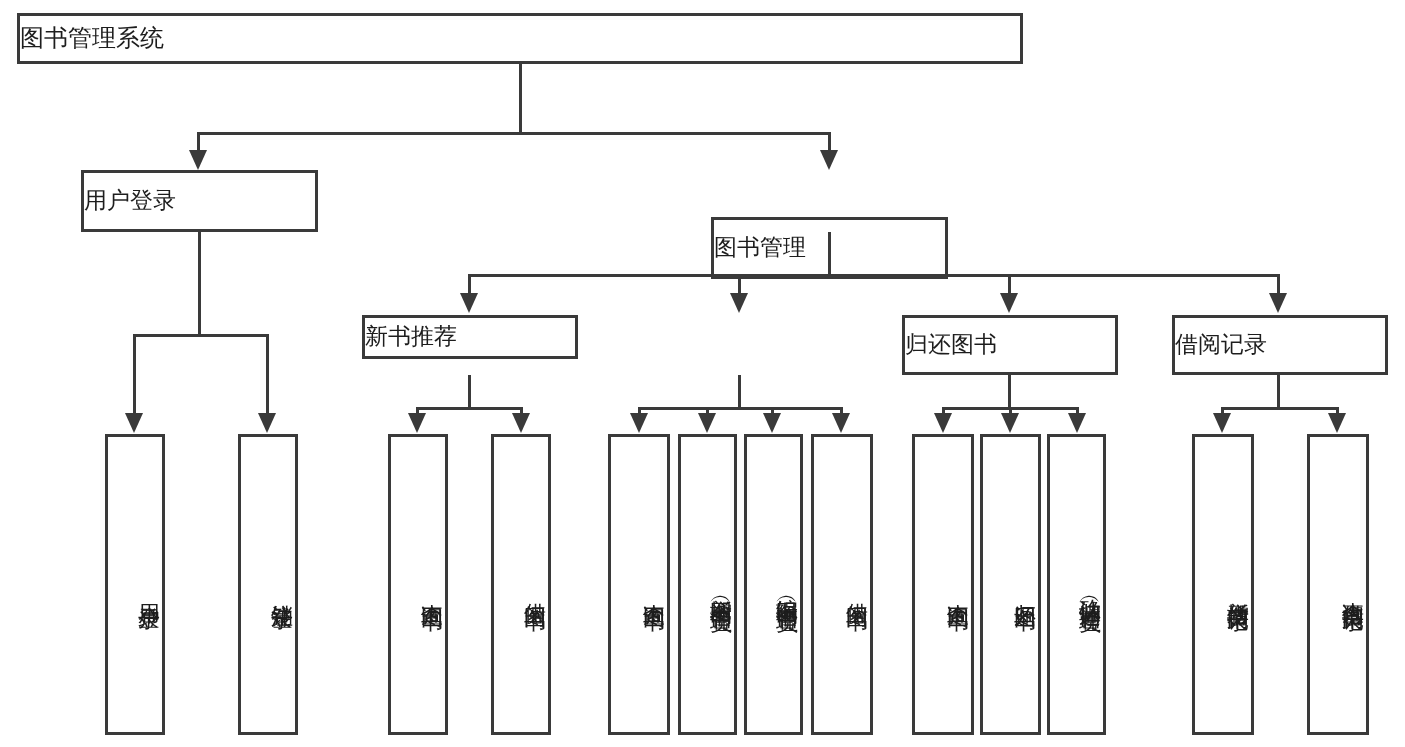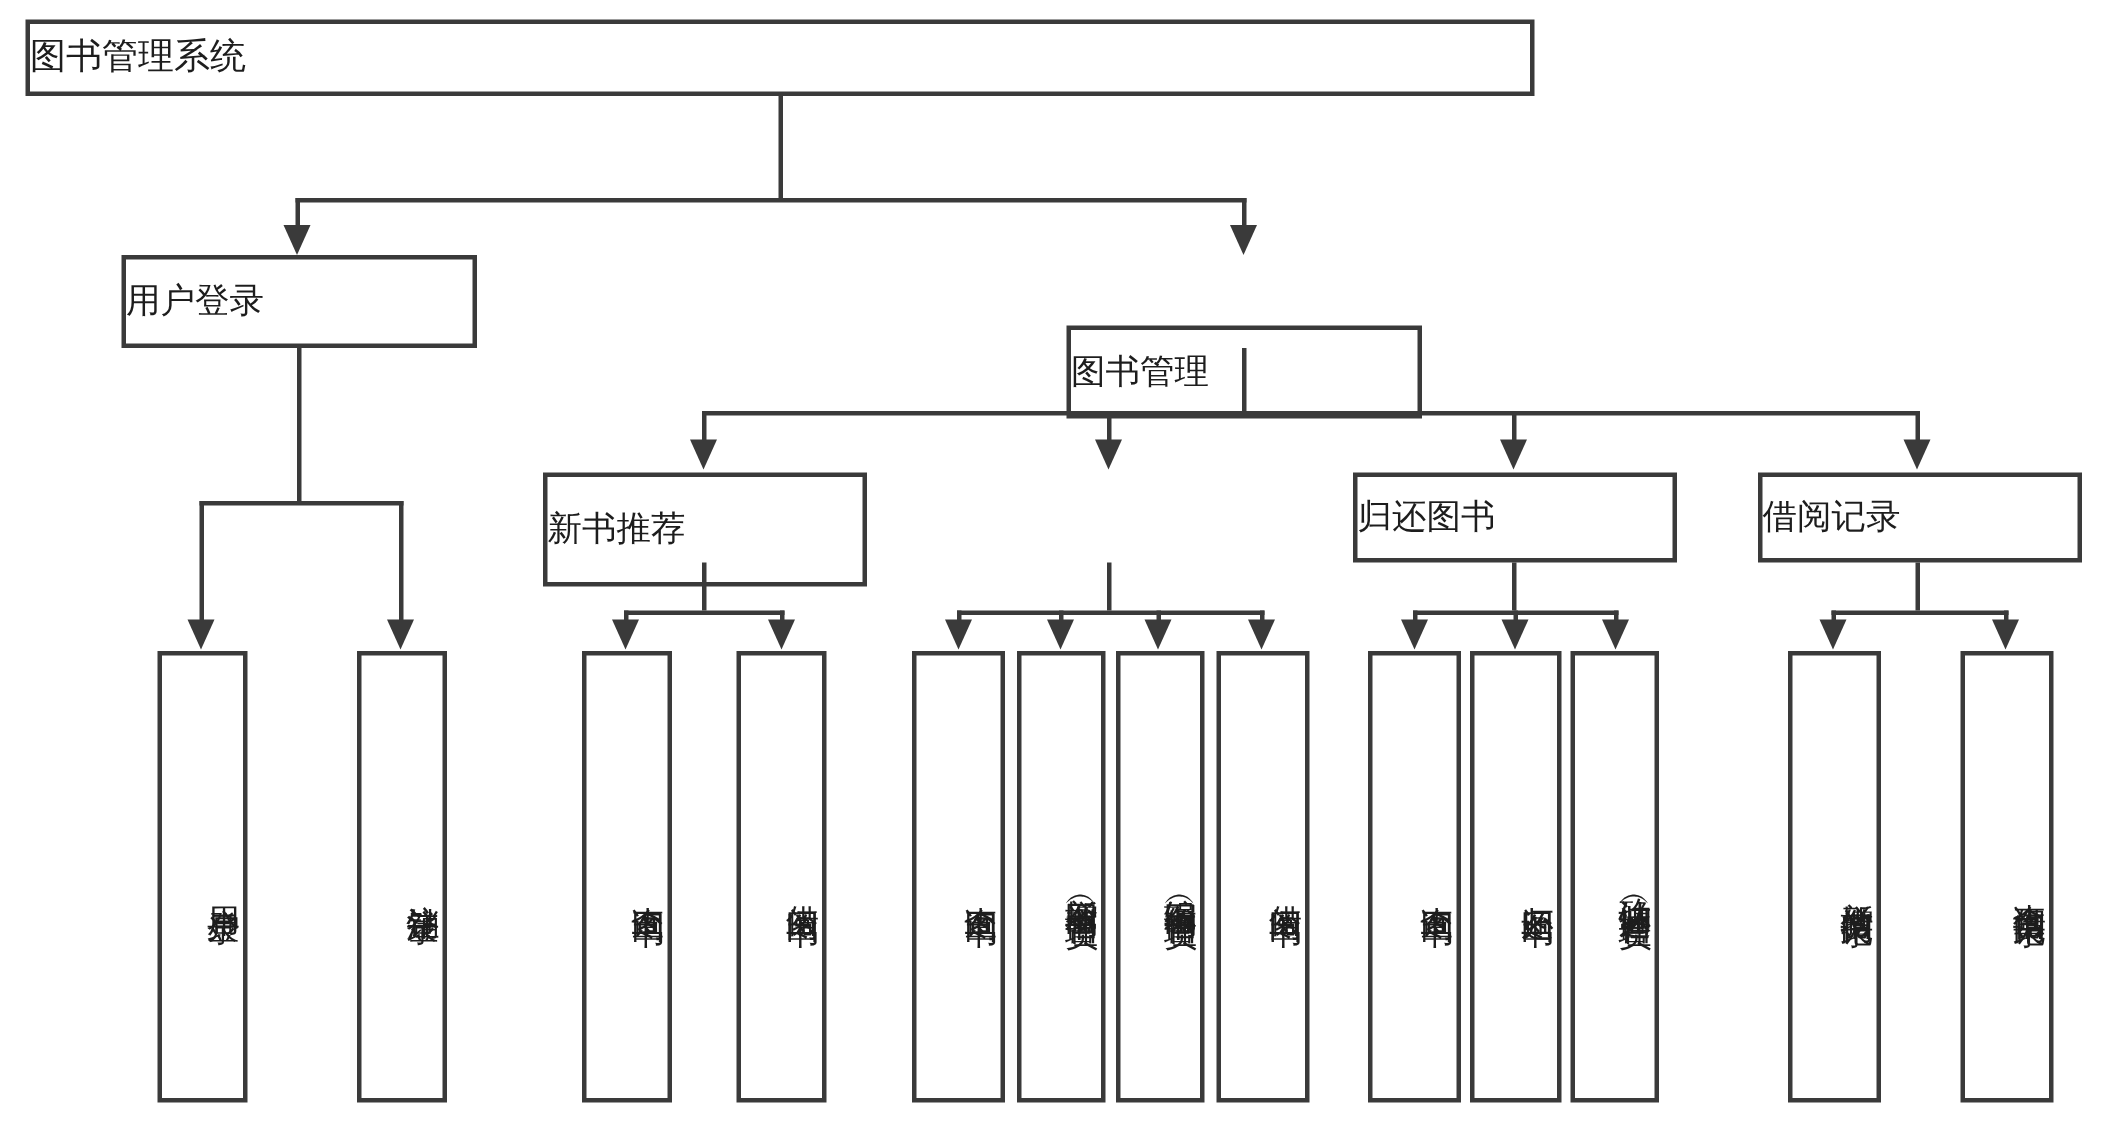--- a/index.html
+++ b/index.html
@@ -117,21 +117,21 @@
 
   <div class="edge vline" style="left:738px; top:274px; width:3px; height:21px;"></div>
   <div class="arrow" style="left:730px; top:293px;"></div>
 
   <div class="edge vline" style="left:1008px; top:274px; width:3px; height:21px;"></div>
   <div class="arrow" style="left:1000px; top:293px;"></div>
 
   <div class="edge vline" style="left:1277px; top:274px; width:3px; height:21px;"></div>
   <div class="arrow" style="left:1269px; top:293px;"></div>
 
-  <div class="node horiz" style="left:362px; top:315px; width:216px; height:76px;">
+  <div class="node horiz" style="left:362px; top:315px; width:216px; height:44px;">
     <span class="txt">新书推荐</span>
   </div>
   <div class="node horiz" style="left:902px; top:315px; width:216px; height:60px;">
     <span class="txt">归还图书</span>
   </div>
   <div class="node horiz" style="left:1172px; top:315px; width:216px; height:60px;">
     <span class="txt">借阅记录</span>
   </div>
 
   <div class="edge vline" style="left:468px; top:375px; width:3px; height:32px;"></div>

